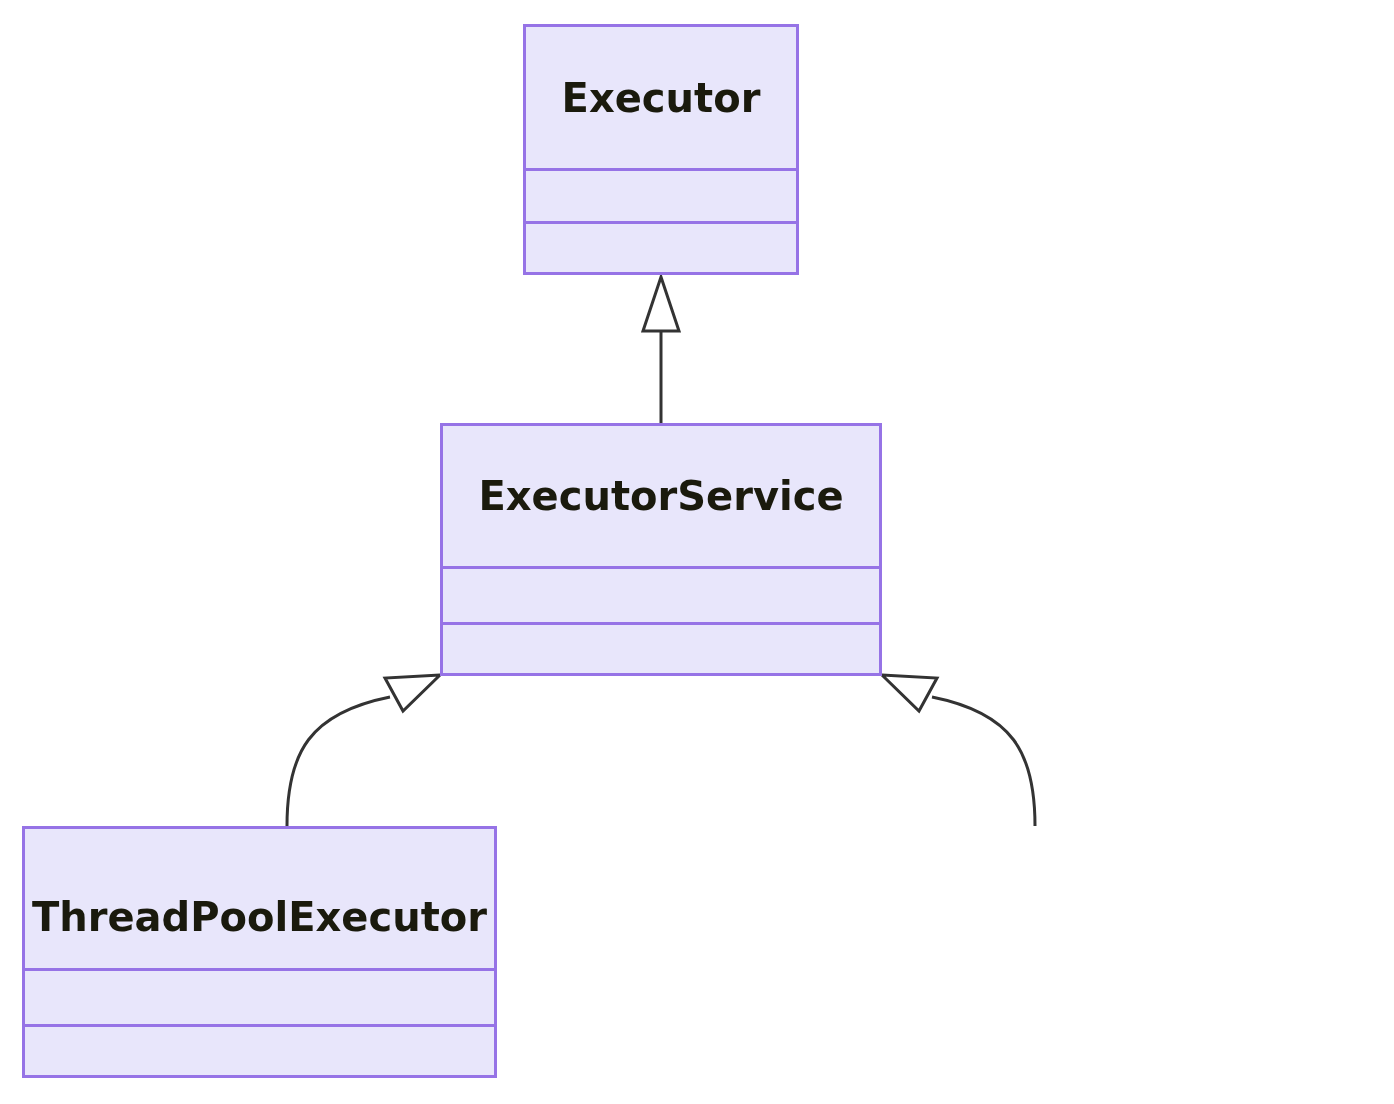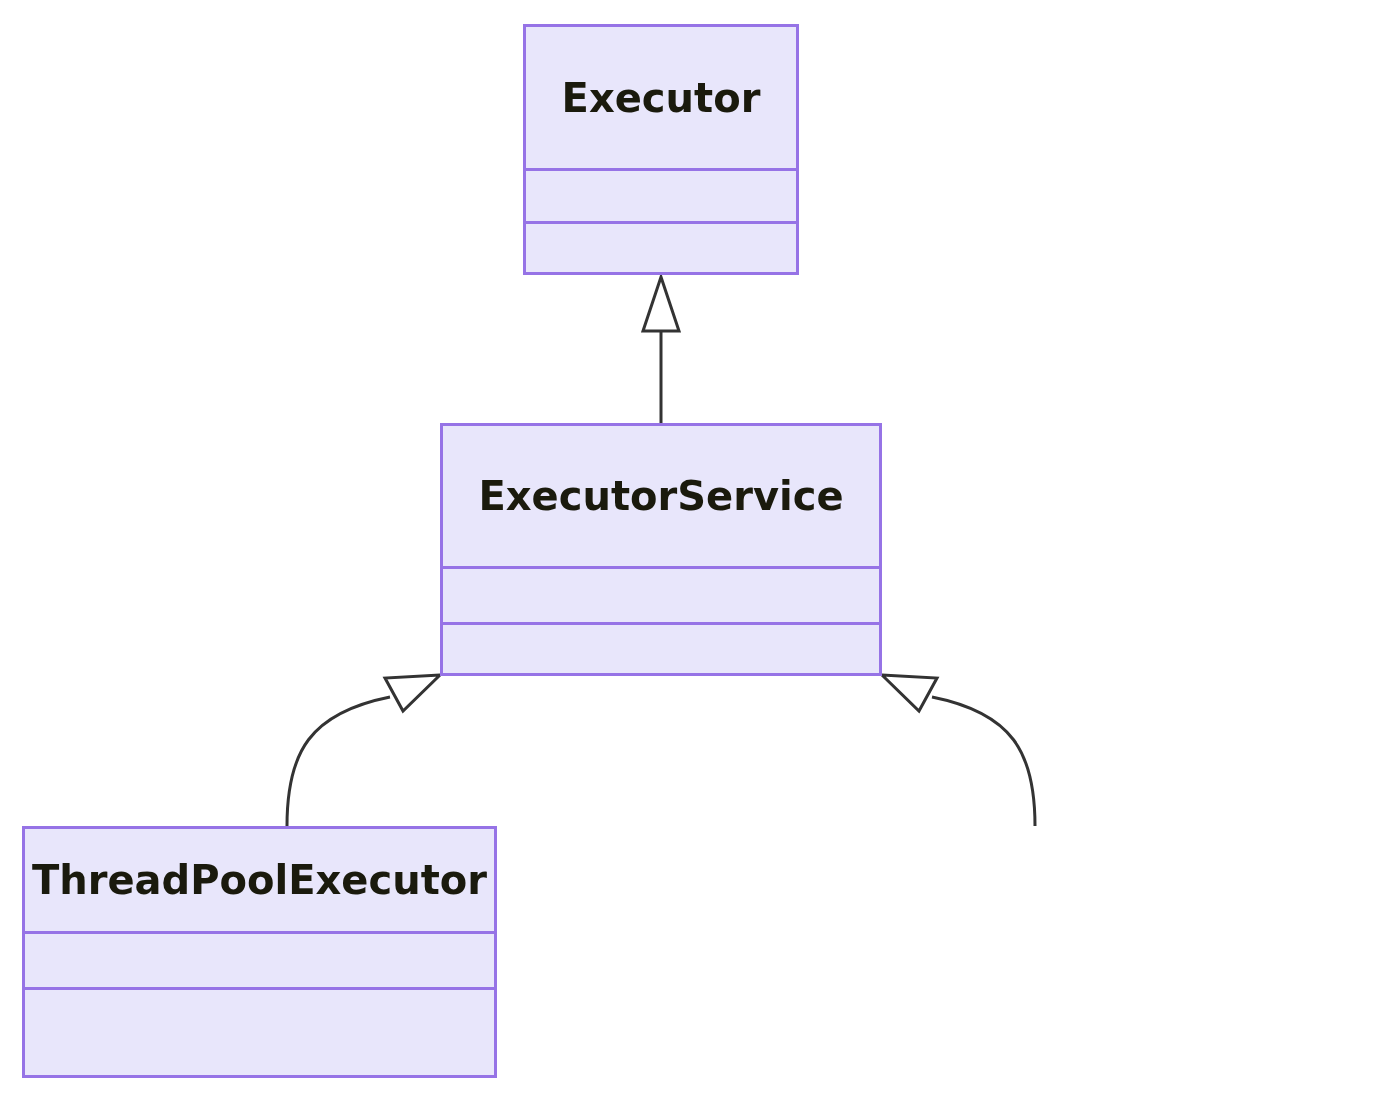--- a/index.html
+++ b/index.html
@@ -26,20 +26,21 @@
     height: 1104px;
     pointer-events: none;
   }
   .uml-class {
     position: absolute;
     box-sizing: border-box;
     background: #e8e6fb;
     border: 3px solid #9673e6;
     display: flex;
     flex-direction: column;
+    justify-content: flex-end;
   }
   .uml-title {
     box-sizing: border-box;
     display: flex;
     align-items: center;
     justify-content: center;
     color: #1a1a0d;
     font-weight: bold;
     letter-spacing: 0px;
     white-space: nowrap;

